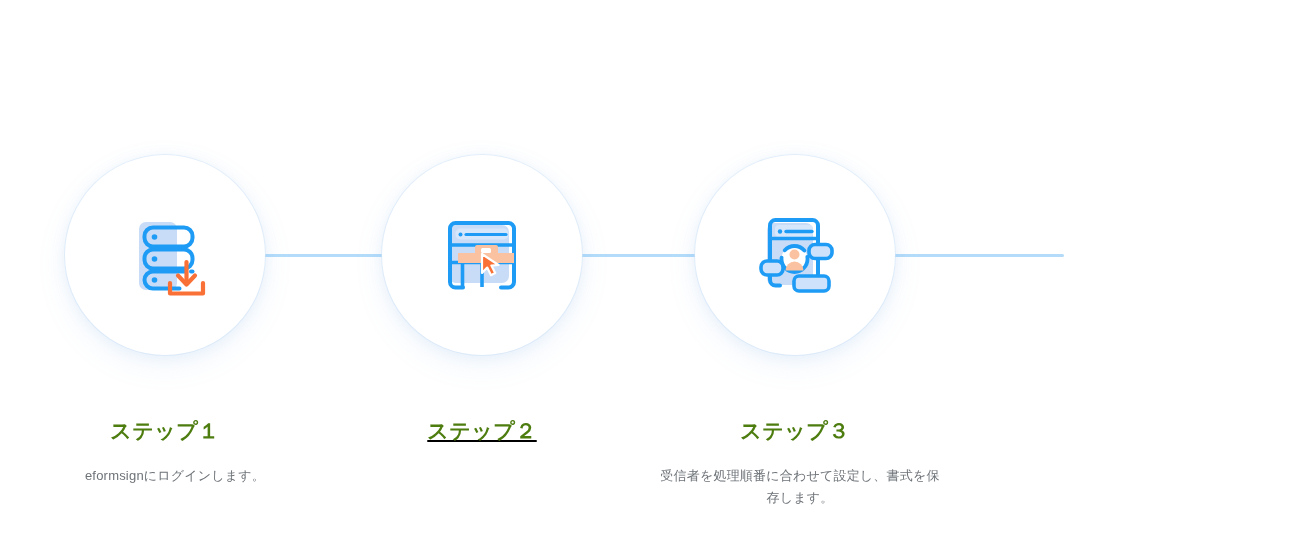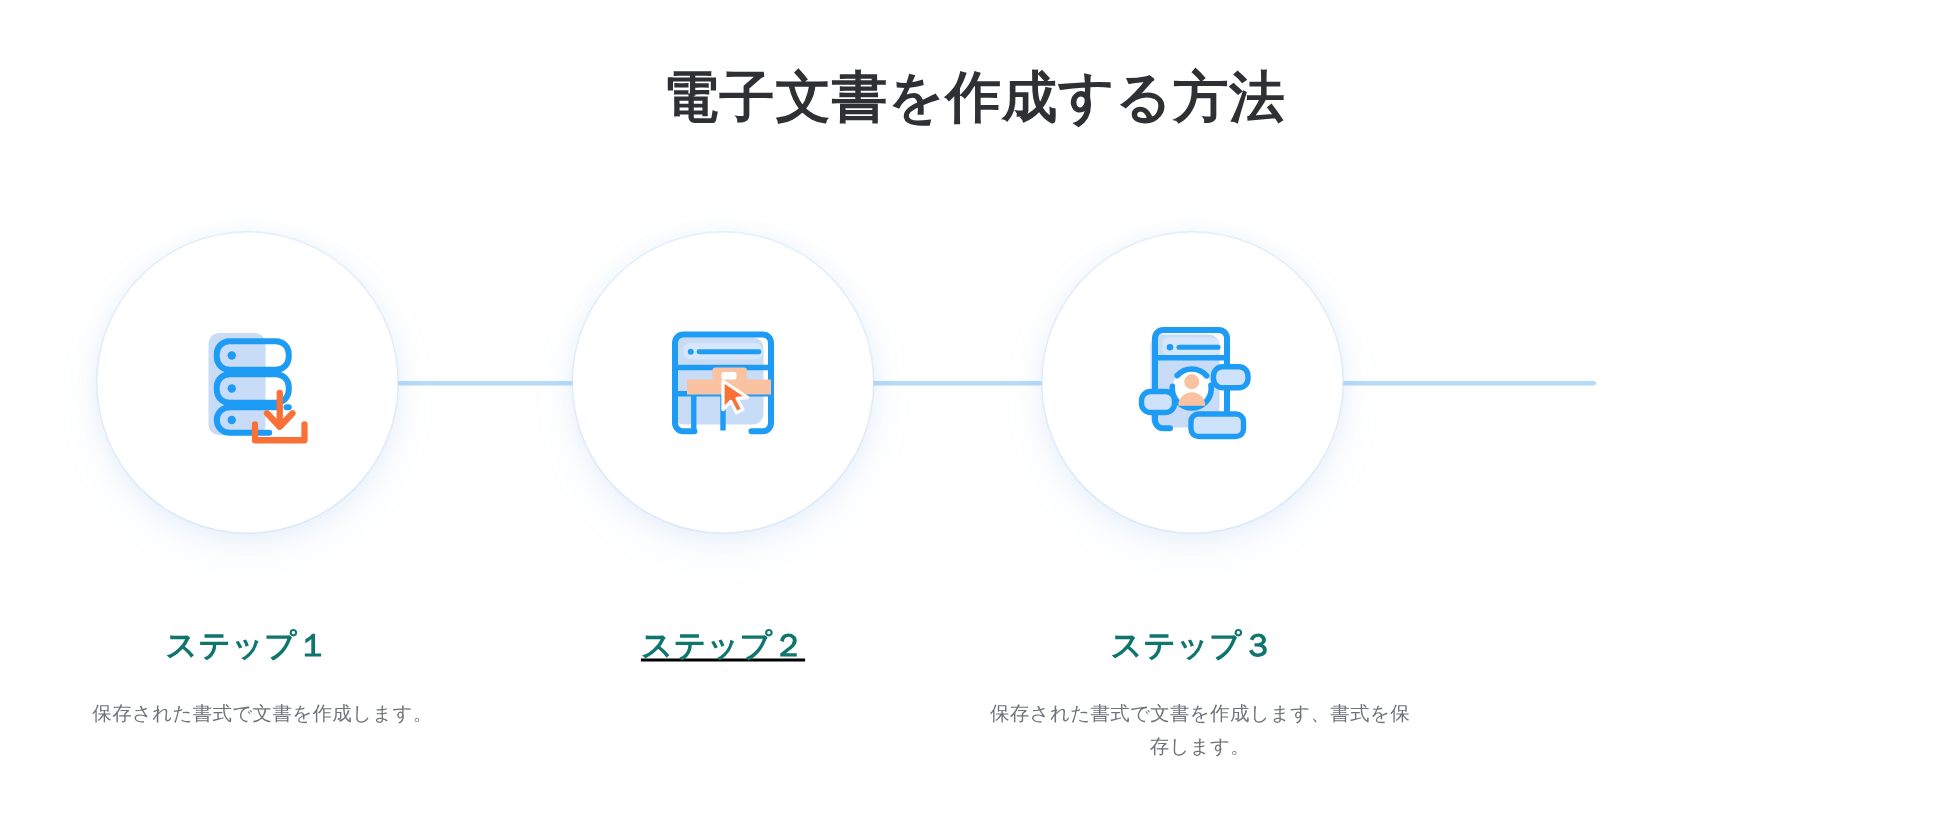--- a/index.html
+++ b/index.html
@@ -96,21 +96,21 @@
   .circle svg {
     display: block;
   }
 
   
   .step-title {
     margin: 0;
     padding-top: 63px;
     font-size: 21px;
     font-weight: bold;
-    color: #0f766e;
+    color: #4d7c0f;
     letter-spacing: 0.5px;
     line-height: 1.2;
     text-align: center;
   }
   .step-desc {
     margin: 0 auto;
     padding-top: 22px;
     width: 290px;
     font-size: 13px;
     line-height: 1.65;
@@ -118,21 +118,20 @@
     letter-spacing: 0.2px;
   }
   .step.s1 .step-desc,
   .step.s4 .step-desc { width: 300px; }
 </style>
 </head>
 <body>
 
 <div class="page">
 
-  <h1 class="page-title">電子文書を作成する方法</h1>
 
   <div class="steps">
 
     <div class="connector c1"></div>
     <div class="connector c2"></div>
     <div class="connector c3"></div>
 
     <div class="step s1">
       <div class="circle-wrap">
         <div class="circle">
@@ -153,21 +152,21 @@
               <path d="M72 62.5 H73.5" stroke="#1e9cf5" stroke-width="4" fill="none" stroke-linecap="round"></path>
 
               <path d="M51 74 V84.5 H84 V74" stroke="#f97136" stroke-width="4.2" fill="none" stroke-linecap="round" stroke-linejoin="round"></path>
               <path d="M67.5 53 V74.5" stroke="#f97136" stroke-width="4.2" stroke-linecap="round"></path>
               <path d="M59 66.5 L67.5 75.5 L76 66.5" stroke="#f97136" stroke-width="4.2" fill="none" stroke-linecap="round" stroke-linejoin="round"></path>
             </svg>
           </span>
         </div>
       </div>
       <p class="step-title">ステップ１</p>
-      <p class="step-desc">保存された書式で文書を作成します。</p>
+      <p class="step-desc">eformsignにログインします。</p>
     </div>
 
     <div class="step s2">
       <div class="circle-wrap">
         <div class="circle">
           <span>
             <svg width="92" height="92" viewBox="0 0 92 92" fill="none">
 
               <rect x="13" y="16" width="60" height="58" rx="7" fill="#c8dcf7"></rect>
 
@@ -218,18 +217,18 @@
               <path d="M36.5 61.5 a9 9 0 0 1 18 0 Z" fill="#fac2a0"></path>
 
               <rect x="60" y="35.5" width="23" height="14" rx="6" fill="#cfe2fb" stroke="#1e9cf5" stroke-width="3.6"></rect>
               <rect x="12" y="52" width="22" height="14" rx="6" fill="#cfe2fb" stroke="#1e9cf5" stroke-width="3.6"></rect>
               <rect x="45" y="67" width="35" height="15" rx="5" fill="#cfe2fb" stroke="#1e9cf5" stroke-width="3.6"></rect>
             </svg>
           </span>
         </div>
       </div>
       <p class="step-title">ステップ３</p>
-      <p class="step-desc">保存された書式で文書を作成します、書式を保存します。</p>
+      <p class="step-desc">受信者を処理順番に合わせて設定し、書式を保存します。</p>
     </div>
 
 
   </div>
 </div>
 
 </body></html>

